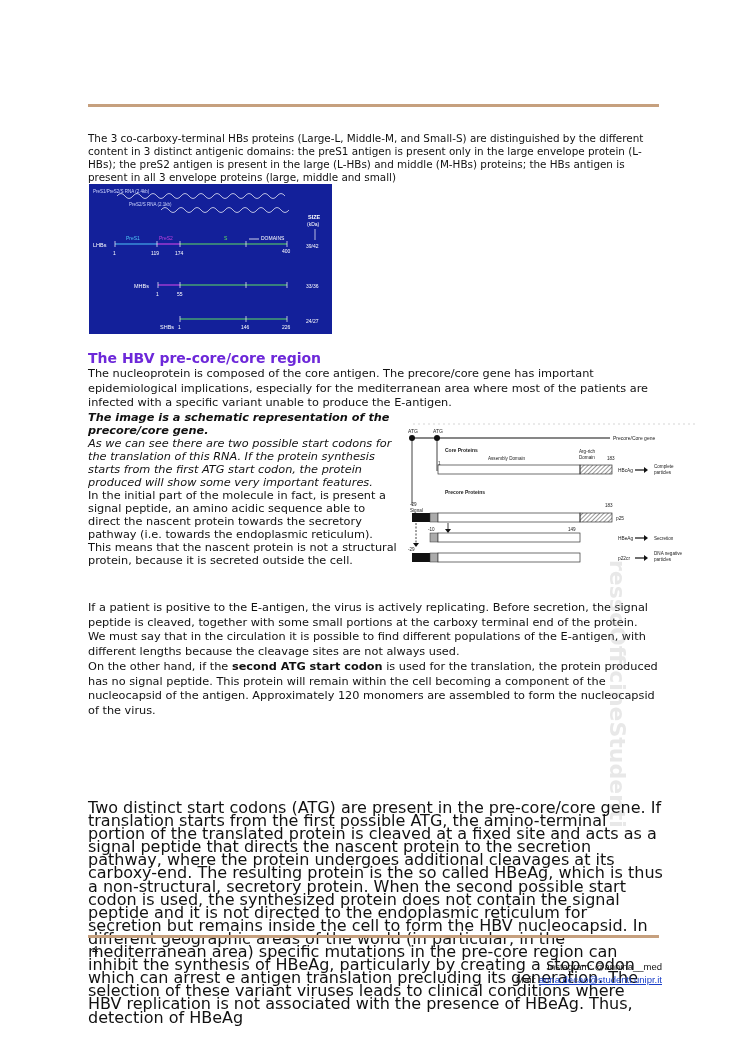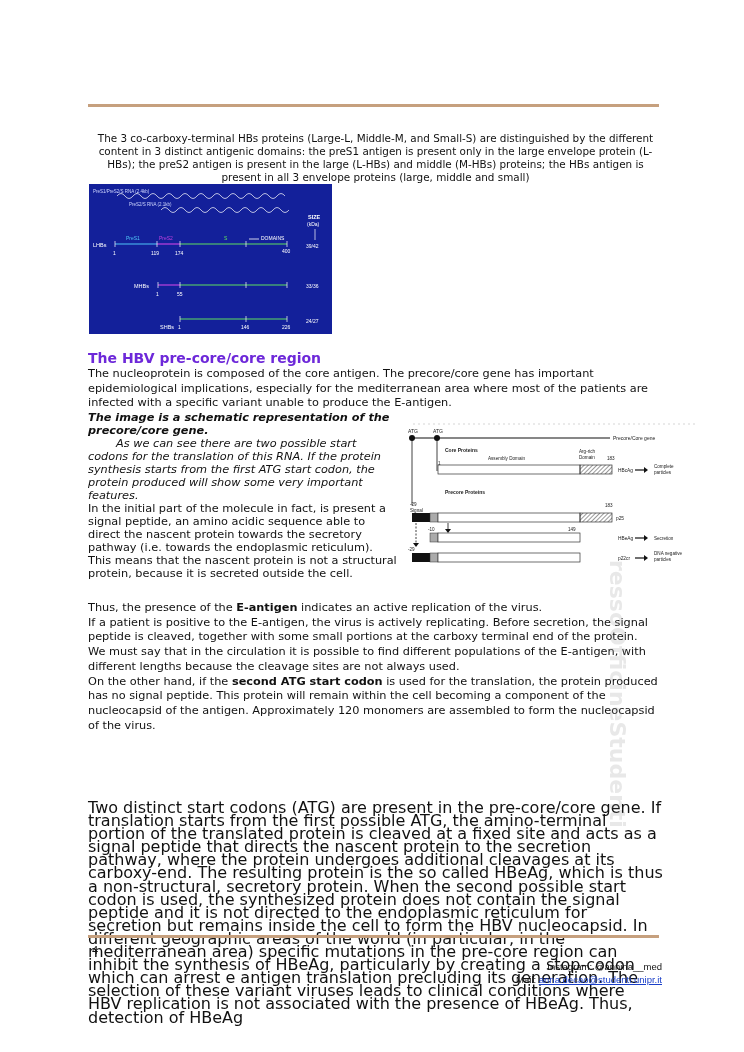--- a/index.html
+++ b/index.html
@@ -4,27 +4,27 @@
   <style>
     html, body { margin: 0; padding: 0; }
     body {
       width: 744px; height: 1052px; background: #ffffff; position: relative; overflow: hidden;
       font-family: "DejaVu Sans", sans-serif; color: #111;
     }
     .rule { position: absolute; left: 88px; width: 571px; height: 3px; background: #c6a07e; }
     .rule.top { top: 104px; }
     .rule.bottom { top: 935px; }
     .txt { position: absolute; left: 88px; width: 575px; font-size: 10.4px; line-height: 13px; }
-    .para-a { top: 132px; text-align: center; }
+    .para-a { top: 132px; }
     .h2 { position: absolute; left: 88px; top: 350px; font-size: 14px; font-weight: bold; color: #6d28d9; }
     .body-main { position: absolute; left: 88px; width: 570px; font-size: 11.3px; line-height: 14.7px; }
     .intro { top: 367px; }
     .left-col { position: absolute; left: 88px; top: 411px; width: 310px; font-size: 11.3px; line-height: 13px; }
     .left-col .bi { font-weight: bold; font-style: italic; }
-    .left-col .it { font-style: italic; margin-left: 28px; }
+    .left-col .it { font-style: italic; }
     .cont { top: 601px; }
     .para-b { position: absolute; left: 88px; top: 801px; width: 575px; font-size: 16px; line-height: 13.1px; }
     b { font-weight: bold; }
     .hbs-fig { position: absolute; left: 89px; top: 184px; width: 243px; height: 150px; background: #13209a; }
     .core-fig { position: absolute; left: 408px; top: 420px; width: 296px; height: 160px; background: #fff; }
     .page-num { position: absolute; left: 92px; top: 944px; font-size: 11px; font-family: "Liberation Sans Narrow", "Liberation Sans", sans-serif; }
     .footer { position: absolute; right: 82px; top: 960px; text-align: right; font-size: 9.5px; line-height: 13px; font-family: "Liberation Sans", sans-serif; }
     .footer a { color: #1a3fc9; text-decoration: underline; }
     .watermark {
       position: absolute; left: 600px; top: 560px; width: 380px; height: 30px;
@@ -158,21 +158,20 @@
     <rect x="30" y="133" width="142" height="9" fill="#fff" stroke="#333" stroke-width="0.7"></rect>
     <text x="210" y="140" font-size="4.8">p22cr</text>
     <path d="M227 138 h10" stroke="#111" stroke-width="1.2"></path>
       <path d="M236 135 l4 3 l-4 3z" fill="#111"></path>
     <text x="246" y="135" font-size="4.6">DNA   negative</text>
     <text x="246" y="141" font-size="4.6">particles</text>
   </svg>
 </div>
 
 <div class="body-main cont">
-  <div><span>Thus, the presence of the </span><b>E-antigen</b><span> indicates an active replication of the virus.</span></div>
   <div>If a patient is positive to the E-antigen, the virus is actively replicating. Before secretion, the signal peptide is cleaved, together with some small portions at the carboxy terminal end of the protein. We must say that in the circulation it is possible to find different populations of the E-antigen, with different lengths because the cleavage sites are not always used.</div>
   <div><span>On the other hand, if the </span><b>second ATG start codon</b><span> is used for the translation, the protein produced has no signal peptide. This protein will remain within the cell becoming a component of the nucleocapsid of the antigen. Approximately 120 monomers are assembled to form the nucleocapsid of the virus.</span></div>
 </div>
 
 <div class="para-b">Two distinct start codons (ATG) are present in the pre-core/core gene. If translation starts from the first possible ATG, the amino-terminal portion of the translated protein is cleaved at a fixed site and acts as a signal peptide that directs the nascent protein to the secretion pathway, where the protein undergoes additional cleavages at its carboxy-end. The resulting protein is the so called HBeAg, which is thus a non-structural, secretory protein. When the second possible start codon is used, the synthesized protein does not contain the signal peptide and it is not directed to the endoplasmic reticulum for secretion but remains inside the cell to form the HBV nucleocapsid. In different geographic areas of the world (in particular, in the mediterranean area) specific mutations in the pre-core region can inhibit the synthesis of HBeAg, particularly by creating a stop-codon which can arrest e antigen translation precluding its generation. The selection of these variant viruses leads to clinical conditions where HBV replication is not associated with the presence of HBeAg. Thus, detection of HBeAg</div>
 
 <div class="watermark">ressoOfficineStudenti</div>
 
 <div class="rule bottom"></div>
 <div class="page-num">4</div>

